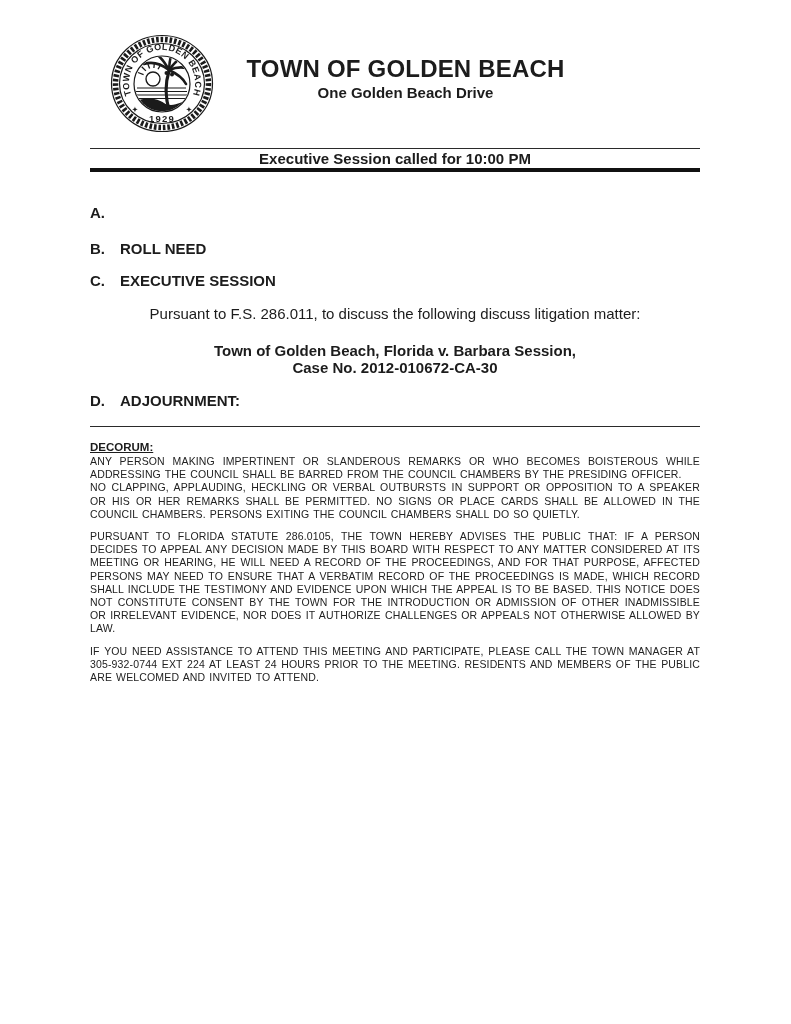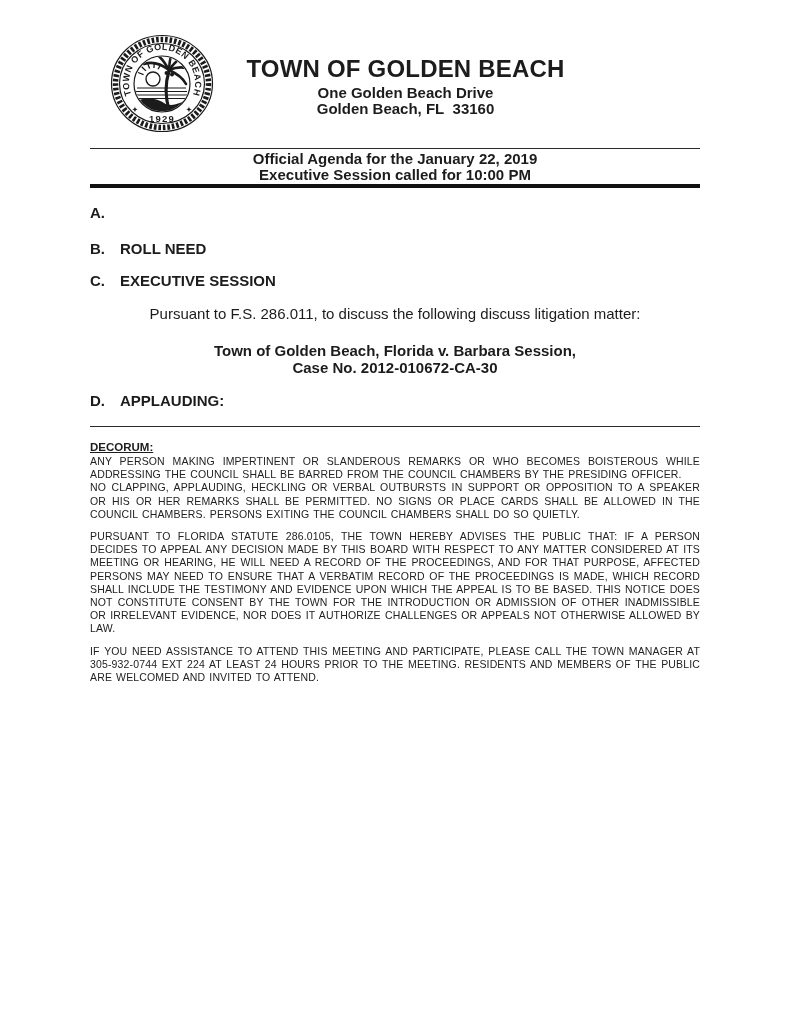--- a/index.html
+++ b/index.html
@@ -115,25 +115,23 @@
       <circle class="fl" cx="60.5" cy="42" r="2"></circle>
       <circle class="fl" cx="66" cy="43.5" r="2"></circle>
 
       <path class="fl" d="M 29 71 C 40 65 52 68 58 72 C 66 77 76 71 83 68 L 84 80 Q 56 90 28 80 Z"></path>
     </g>
   </svg>
 
   <div class="header-text">
     <h1 class="org-title">TOWN OF GOLDEN BEACH</h1>
     <div class="addr first">One Golden Beach Drive</div>
-    <div class="addr">Golden Beach, FL&nbsp; 33160</div>
   </div>
 
   <div class="banner">
-    <div>Official Agenda for the January 22, 2019</div>
     <div>Executive Session called for 10:00 PM</div>
   </div>
 
   <div class="content">
 
     <div class="agenda-item mt-a">
       <span class="item-letter">A.</span>
     </div>
 
     <div class="agenda-item mt-b">
@@ -148,21 +146,21 @@
 
     <div class="session-intro">Pursuant to F.S. 286.011, to discuss the following discuss litigation matter:</div>
 
     <div class="case-caption">
       <div>Town of Golden Beach, Florida v. Barbara Session,</div>
       <div>Case No. 2012-010672-CA-30</div>
     </div>
 
     <div class="agenda-item mt-d">
       <span class="item-letter">D.</span>
-      <span class="item-label">APPLAUDING:</span>
+      <span class="item-label">ADJOURNMENT:</span>
     </div>
 
     <div class="decorum">
       <div class="decorum-heading">DECORUM:</div>
       <p class="first">ANY PERSON MAKING IMPERTINENT OR SLANDEROUS REMARKS OR WHO BECOMES BOISTEROUS WHILE ADDRESSING THE COUNCIL SHALL BE BARRED FROM THE COUNCIL CHAMBERS BY THE PRESIDING OFFICER.</p>
       <p>NO CLAPPING, APPLAUDING, HECKLING OR VERBAL OUTBURSTS IN SUPPORT OR OPPOSITION TO A SPEAKER OR HIS OR HER REMARKS SHALL BE PERMITTED. NO SIGNS OR PLACE CARDS SHALL BE ALLOWED IN THE COUNCIL CHAMBERS. PERSONS EXITING THE COUNCIL CHAMBERS SHALL DO SO QUIETLY.</p>
       <p class="gap">PURSUANT TO FLORIDA STATUTE 286.0105, THE TOWN HEREBY ADVISES THE PUBLIC THAT: IF A PERSON DECIDES TO APPEAL ANY DECISION MADE BY THIS BOARD WITH RESPECT TO ANY MATTER CONSIDERED AT ITS MEETING OR HEARING, HE WILL NEED A RECORD OF THE PROCEEDINGS, AND FOR THAT PURPOSE, AFFECTED PERSONS MAY NEED TO ENSURE THAT A VERBATIM RECORD OF THE PROCEEDINGS IS MADE, WHICH RECORD SHALL INCLUDE THE TESTIMONY AND EVIDENCE UPON WHICH THE APPEAL IS TO BE BASED. THIS NOTICE DOES NOT CONSTITUTE CONSENT BY THE TOWN FOR THE INTRODUCTION OR ADMISSION OF OTHER INADMISSIBLE OR IRRELEVANT EVIDENCE, NOR DOES IT AUTHORIZE CHALLENGES OR APPEALS NOT OTHERWISE ALLOWED BY LAW.</p>
       <p class="gap">IF YOU NEED ASSISTANCE TO ATTEND THIS MEETING AND PARTICIPATE, PLEASE CALL THE TOWN MANAGER AT 305-932-0744 EXT 224 AT LEAST 24 HOURS PRIOR TO THE MEETING. RESIDENTS AND MEMBERS OF THE PUBLIC ARE WELCOMED AND INVITED TO ATTEND.</p>
     </div>
 

